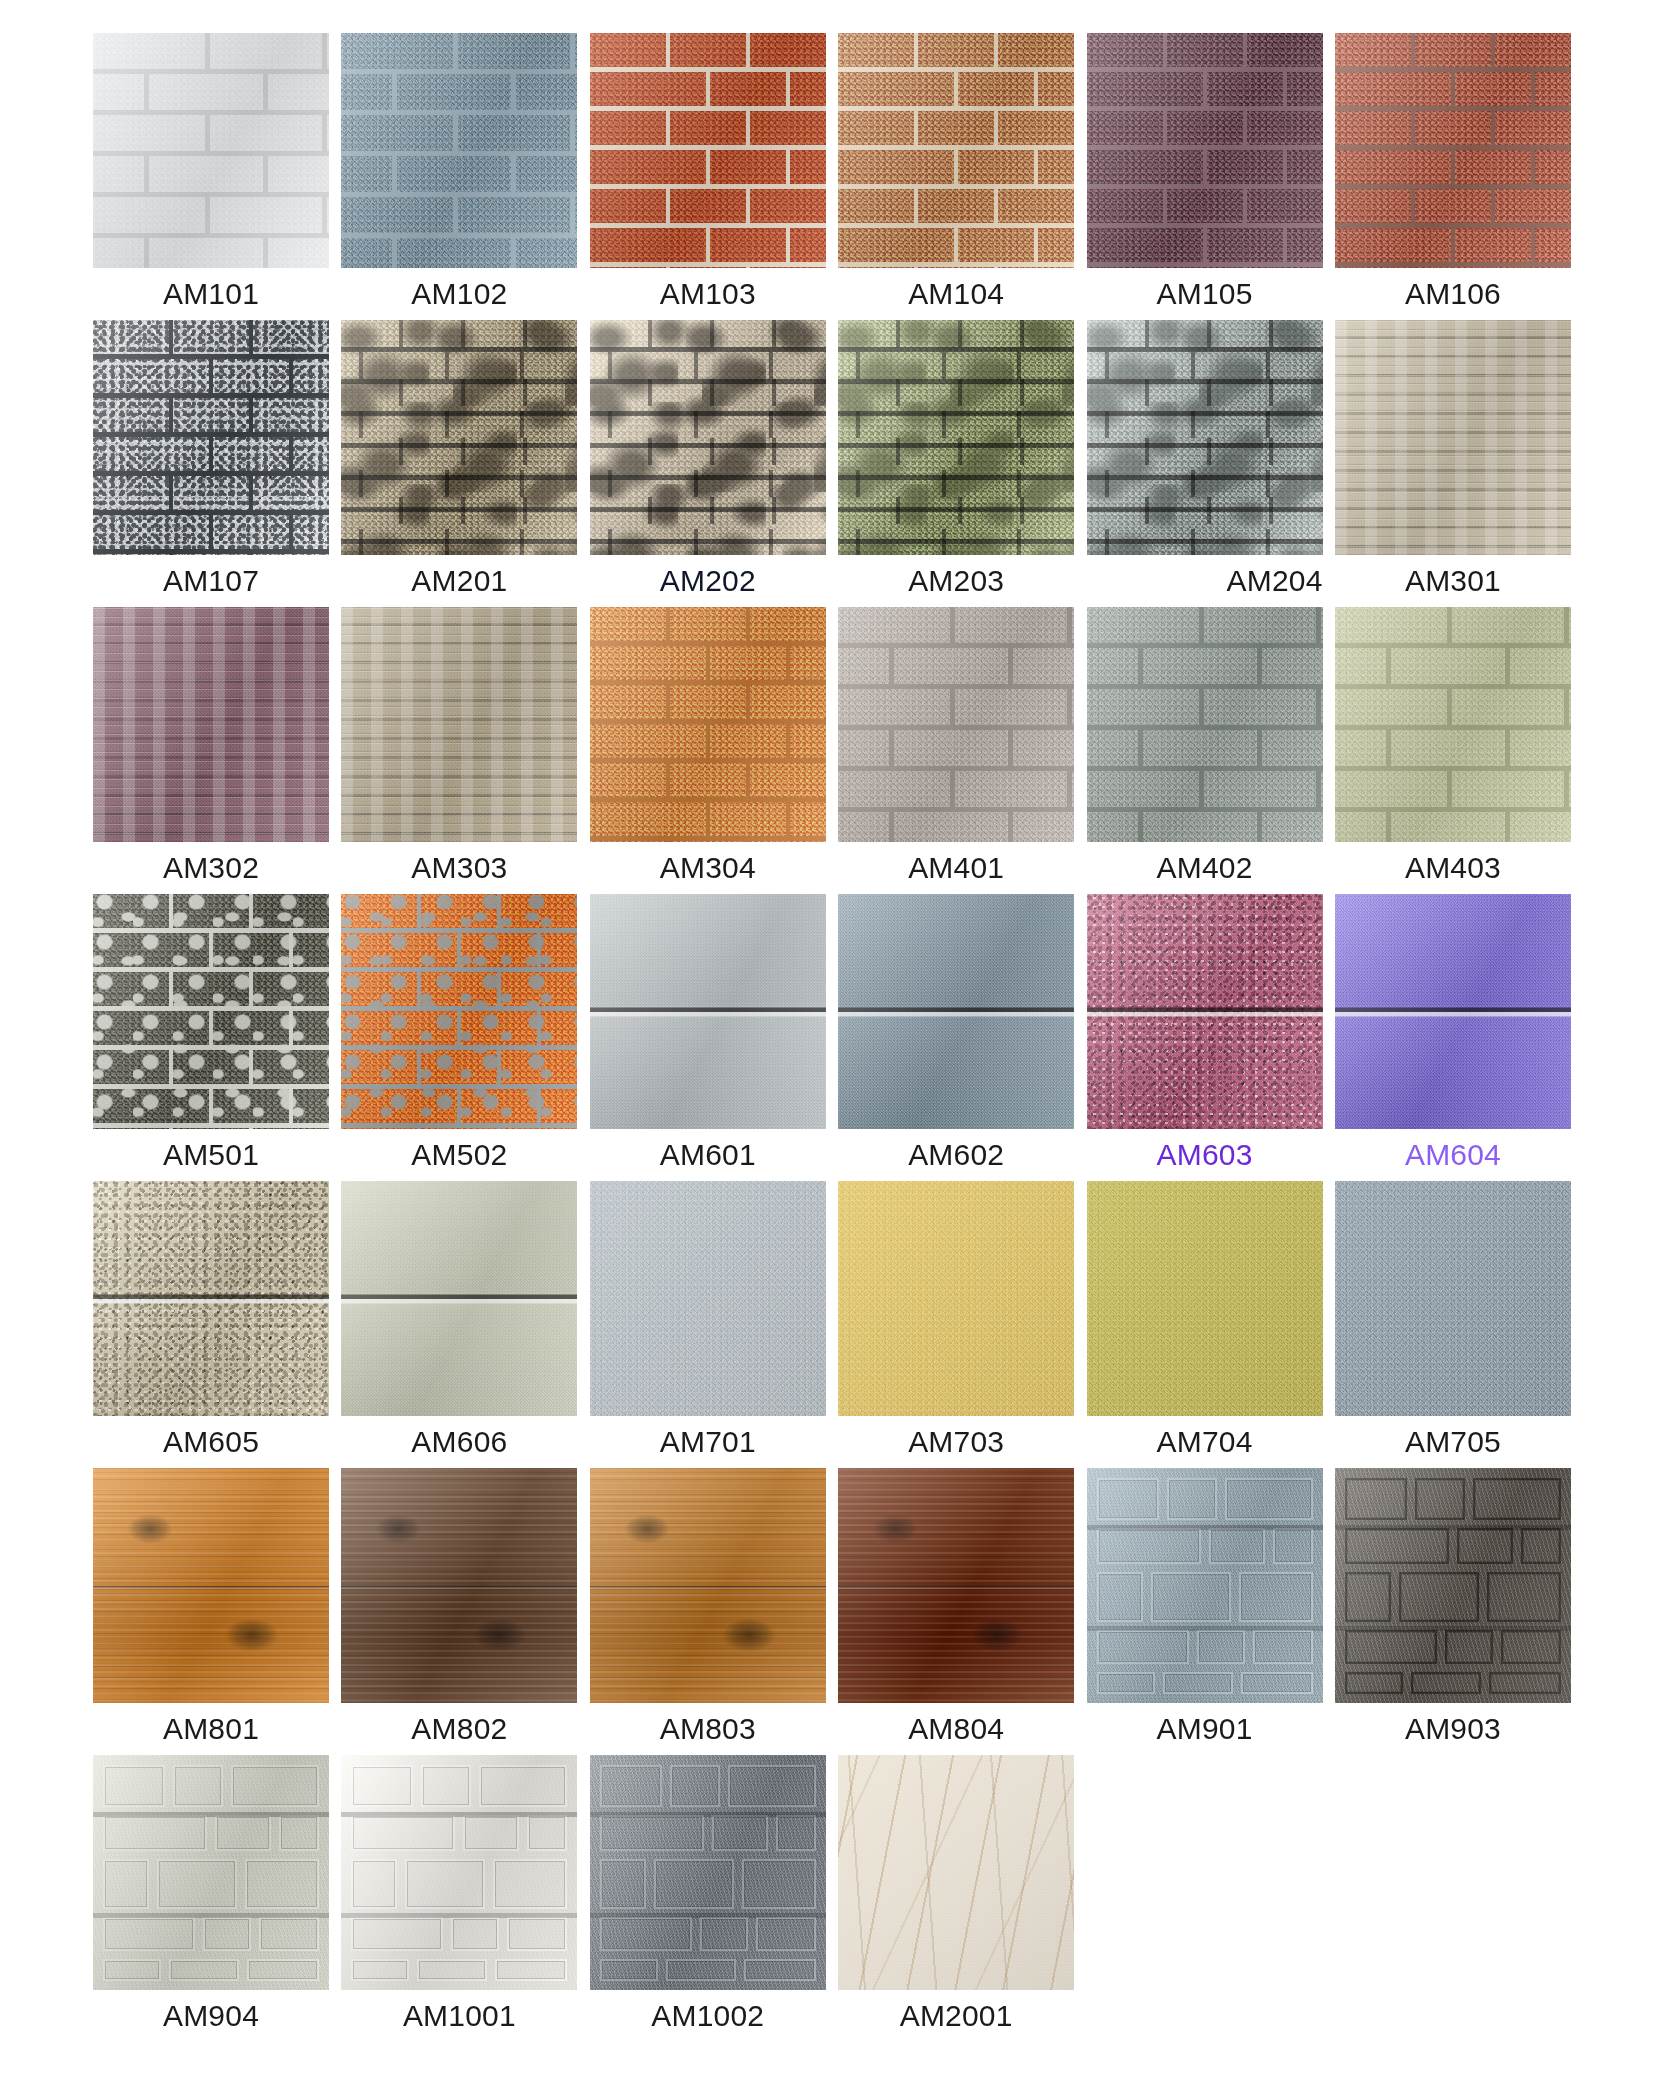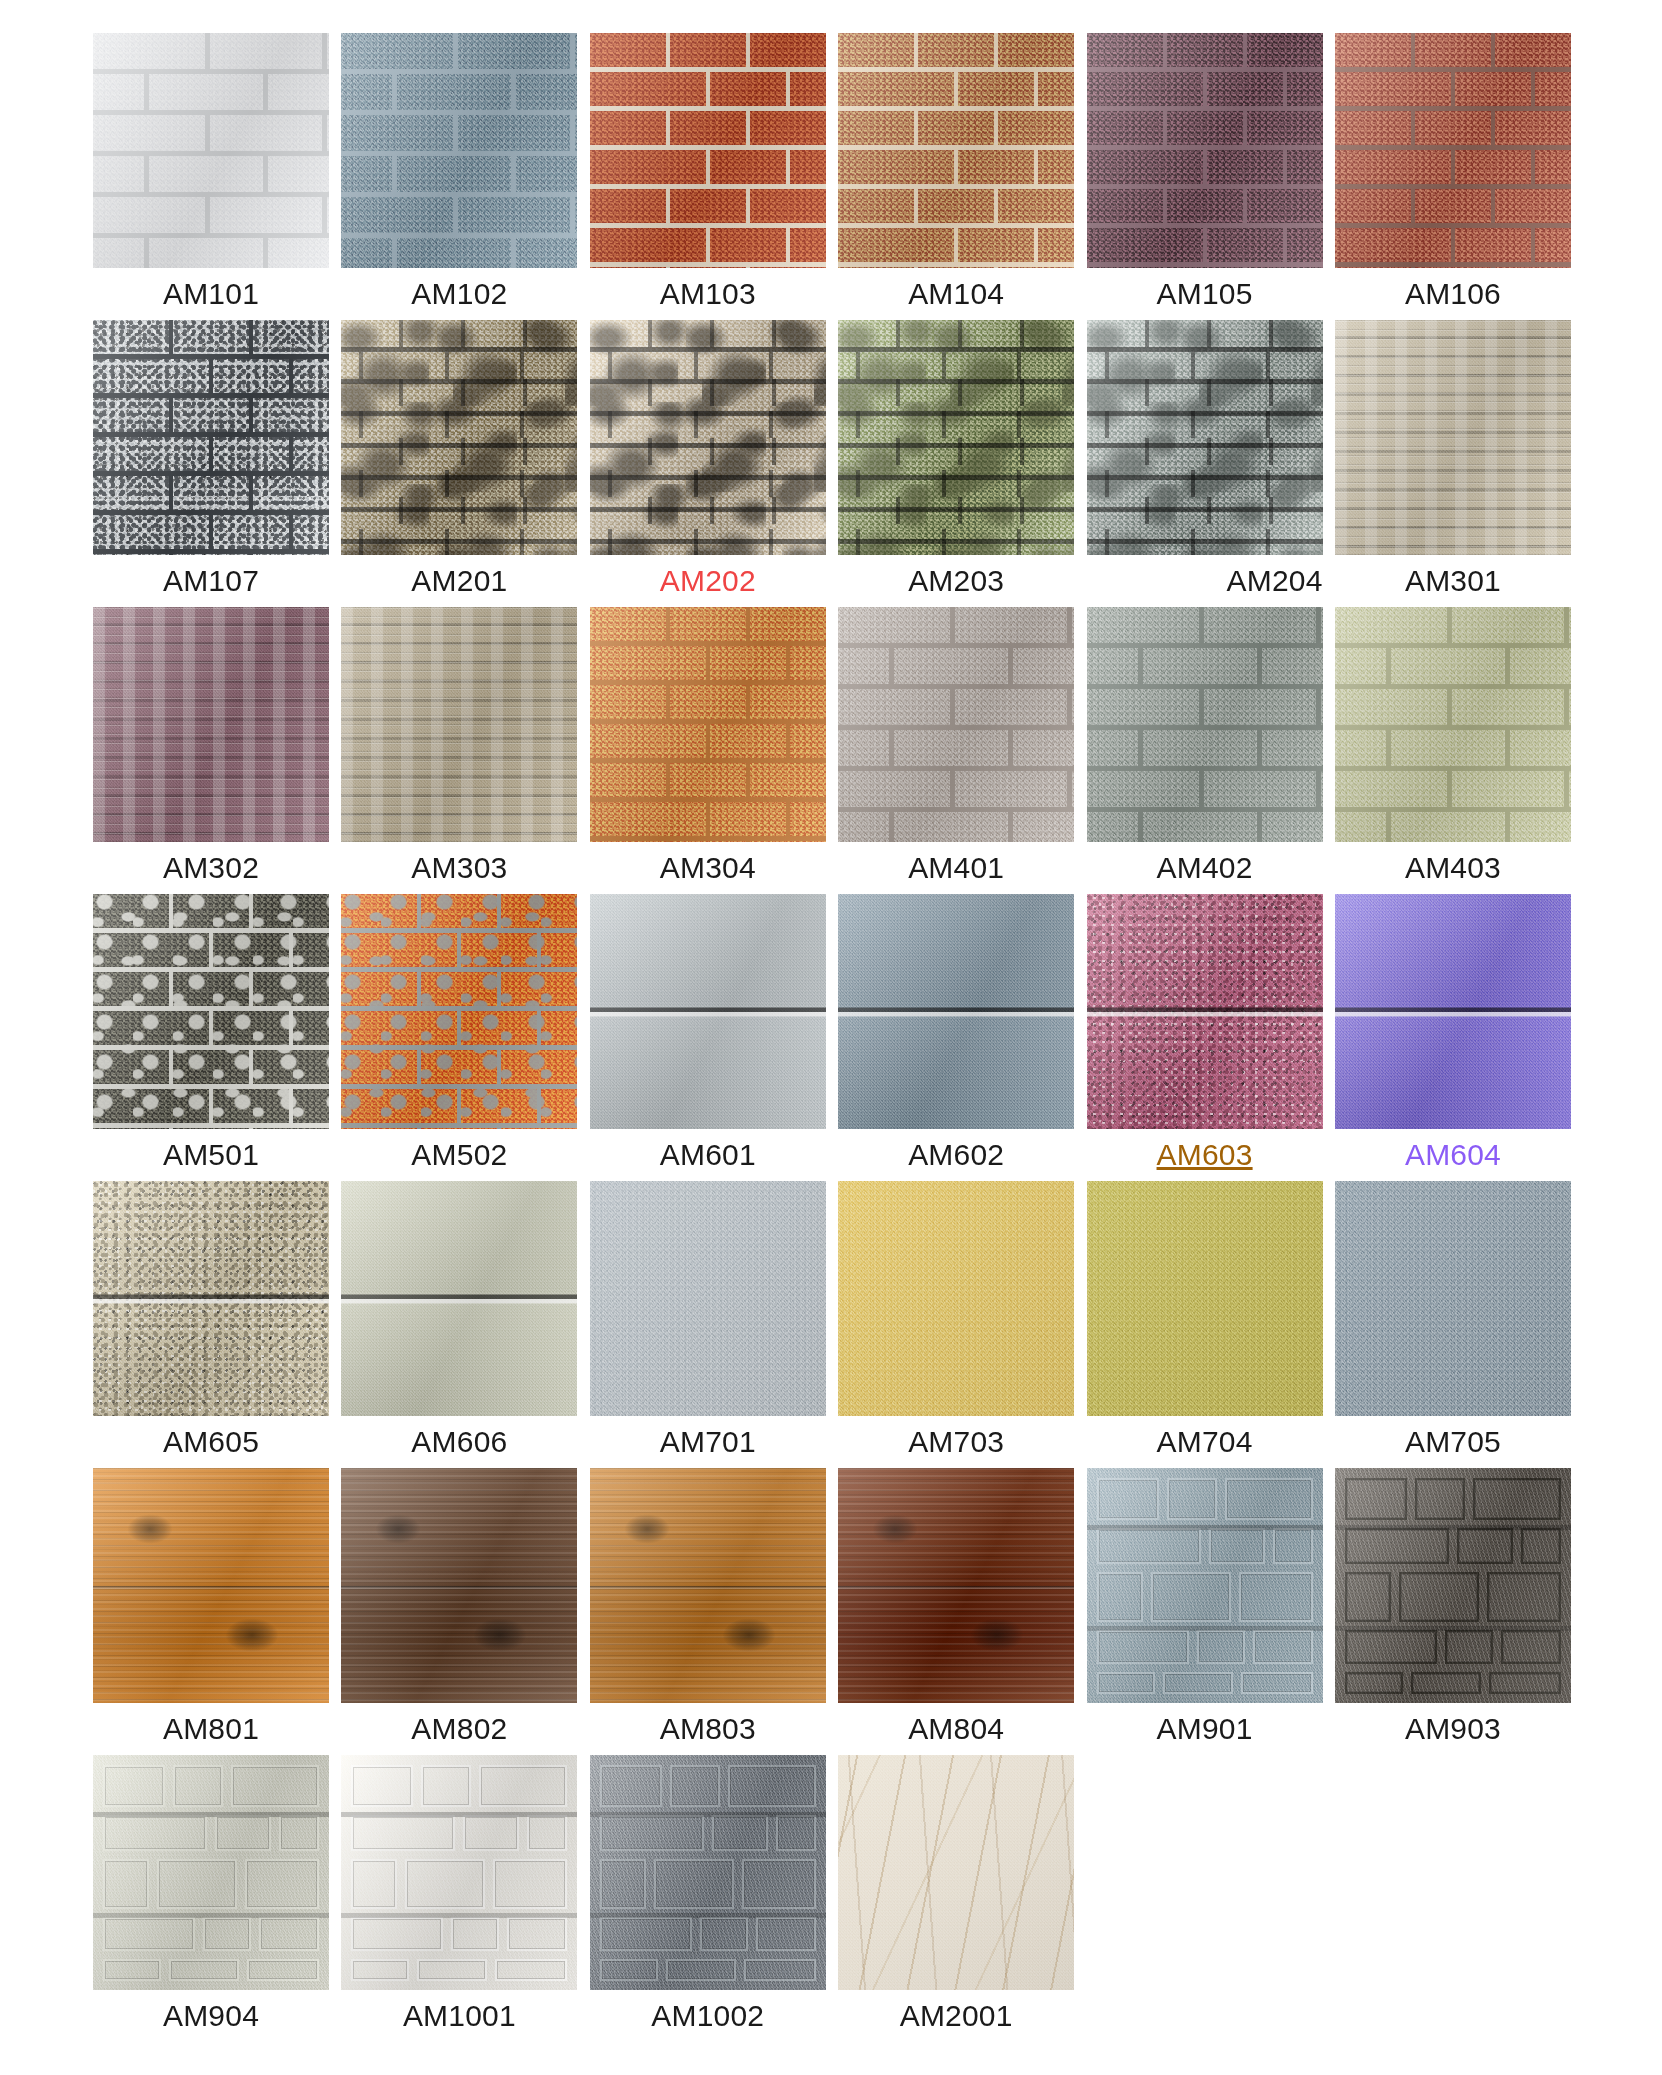--- a/index.html
+++ b/index.html
@@ -348,21 +348,21 @@
       radial-gradient(ellipse at 66% 14%, #1b1710 0 8px, transparent 22px),
       radial-gradient(ellipse at 40% 62%, #1b1710 0 12px, transparent 30px),
       radial-gradient(ellipse at 86% 76%, #1b1710 0 9px, transparent 24px),
       radial-gradient(ellipse at 10% 88%, #1b1710 0 11px, transparent 28px);
       background-size:96px 74px,120px 82px,104px 90px,88px 70px,112px 86px;opacity:.55"></div>
           <div class="tex ledge"></div>
           <div class="tex ledge-v"></div>
           <div class="tex ledge-v2"></div>
           <div class="tex emboss"></div>
         </div>
-        <div class="caption" style="color: #ef4444;">AM202</div>
+        <div class="caption" style="color: #0f172a;">AM202</div>
       </div>
       <div class="cell">
         <div class="swatch" style="background-color: rgb(154, 166, 120);">
           <div class="tex" style="background:
       linear-gradient(128deg, #b4c092, #9aa678 38%, #828e60 70%, #a8b486)"></div>
           <div class="tex noise-coarse"></div>
           <div class="tex" style="background-image:
       radial-gradient(ellipse at 18% 24%, #4c5333 0 10px, transparent 26px),
       radial-gradient(ellipse at 66% 14%, #4c5333 0 8px, transparent 22px),
       radial-gradient(ellipse at 40% 62%, #4c5333 0 12px, transparent 30px),
@@ -524,21 +524,21 @@
       linear-gradient(to bottom, #c96f8e, #bb6180 46%, #c56b8a 52%, #b35978)"></div>
           <div class="tex noise"></div>
           <div class="tex speckle" style="filter:contrast(1.8)"></div>
           <div class="tex" style="background-image:
         radial-gradient(circle at 30% 40%, #8c3f59 0 2px, transparent 2.6px),
         radial-gradient(circle at 75% 70%, #8c3f59 0 1.8px, transparent 2.4px);
         background-size:10px 10px,13px 13px;opacity:.8"></div>
           <div class="groove"></div>
           <div class="tex emboss"></div>
         </div>
-        <div class="caption" style="color: #a16207; text-decoration: underline;">AM603</div>
+        <div class="caption" style="color: #6d28d9;">AM603</div>
       </div>
       <div class="cell">
         <div class="swatch" style="background-color: rgb(123, 107, 212);">
           <div class="tex" style="background:
       linear-gradient(to bottom, #8979e2, #7b6bd4 46%, #8575de 52%, #7363cc)"></div>
           <div class="tex noise"></div>
           <div class="groove"></div>
           <div class="tex emboss"></div>
         </div>
         <div class="caption" style="color: #8b5cf6;">AM604</div>

